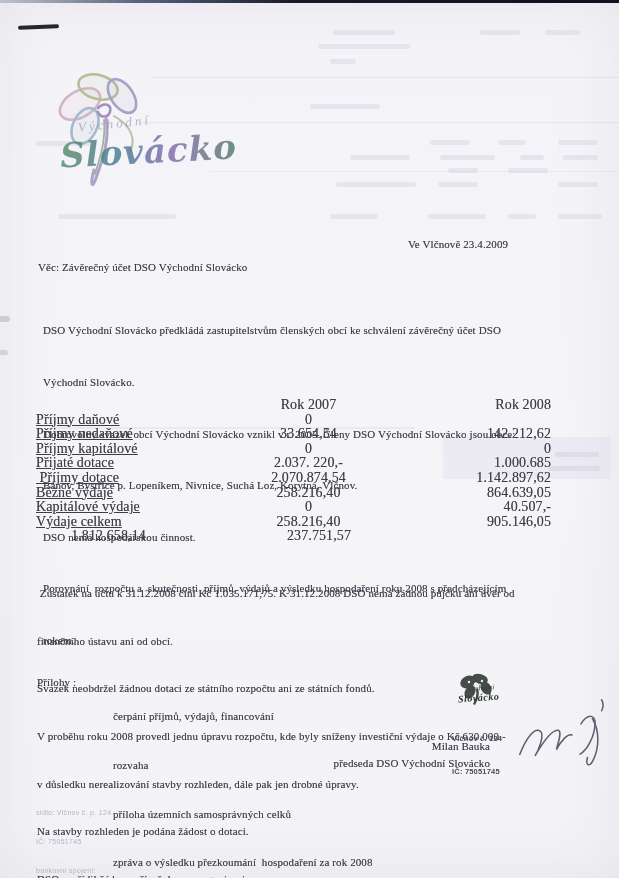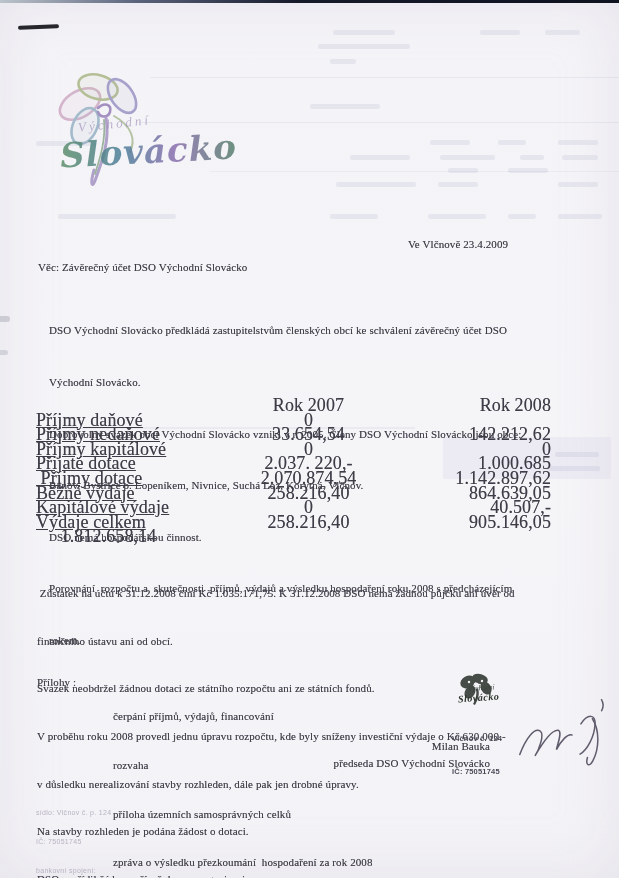--- a/index.html
+++ b/index.html
@@ -24,27 +24,27 @@
   .smudge{position:absolute;background:#55586e;border-radius:0 3px 3px 0;}
   
   .logo-svg{position:absolute;left:40px;top:66px;width:160px;height:140px;}
   .logo-sub{position:absolute;left:78px;top:116px;font-style:italic;font-size:13px;
     color:rgba(140,120,170,.55);letter-spacing:3px;transform:rotate(-6deg);white-space:pre;}
   .logo-title{position:absolute;left:60px;top:131px;font-style:italic;font-weight:700;font-size:34px;
     font-family:"DejaVu Serif", serif;letter-spacing:1px;transform:rotate(-3deg);white-space:pre;
     background:linear-gradient(90deg,#5c8f6a 0%,#4e7f9a 35%,#8a6fae 65%,#55806a 100%);
     -webkit-background-clip:text;background-clip:text;color:transparent;opacity:.85;}
   
-  .fin-table{position:absolute;left:36px;top:398px;width:560px;font-size:18px;}
+  .fin-table{position:absolute;left:36px;top:398px;width:560px;font-size:14px;}
   .t-row{display:flex;line-height:14.6px;white-space:pre;}
   .t-label{width:200px;text-decoration:underline;}
   .t-c1{width:145px;text-align:center;}
   .t-c2{width:150px;text-align:right;margin-left:20px;}
   
-  .intro{left:49px;top:288px;line-height:17.2px;}
+  .intro{left:43px;top:288px;line-height:17.2px;}
   .notes{left:37px;top:554px;line-height:15.9px;}
   .block-lines div{white-space:pre;}
   .attach-items{left:113px;top:676px;line-height:16.2px;}
   .sig-block{left:295px;top:738px;width:195px;text-align:right;line-height:17px;}
   
   .stamp{position:absolute;left:448px;top:672px;width:90px;color:#3c443e;}
   .stamp-flower{position:absolute;left:8px;top:0;width:42px;height:34px;}
   .stamp-script1{position:absolute;left:20px;top:12px;font-style:italic;font-size:7px;
     color:#39413b;transform:rotate(-4deg);white-space:pre;}
   .stamp-script2{position:absolute;left:10px;top:20px;font-style:italic;font-weight:700;font-size:10px;
@@ -169,20 +169,21 @@
       <div class="t-c1">0</div>
       <div class="t-c2">40.507,-</div>
     </div>
     <div class="t-row">
       <div class="t-label">Výdaje celkem</div>
       <div class="t-c1">258.216,40</div>
       <div class="t-c2">905.146,05</div>
     </div>
     <div class="t-row">
       <div class="t-c1">1.812.658,14</div>
+      <div class="t-c2">237.751,57</div>
     </div>
   </div>
 
   <div class="abs txt block-lines notes">
     <div> Zůstatek na účtu k 31.12.2008 činí Kč 1.035.171,75. K 31.12.2008 DSO nemá žádnou půjčku ani úvěr od</div>
     <div>finančního ústavu ani od obcí.</div>
     <div>Svazek neobdržel žádnou dotaci ze státního rozpočtu ani ze státních fondů.</div>
     <div>V proběhu roku 2008 provedl jednu úpravu rozpočtu, kde byly sníženy investiční výdaje o Kč 630.000.-</div>
     <div>v důsledku nerealizování stavby rozhleden, dále pak jen drobné úpravy.</div>
     <div>Na stavby rozhleden je podána žádost o dotaci.</div>

